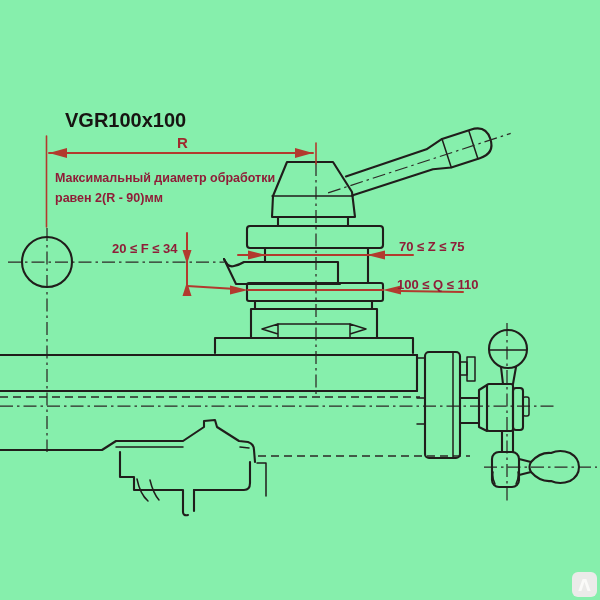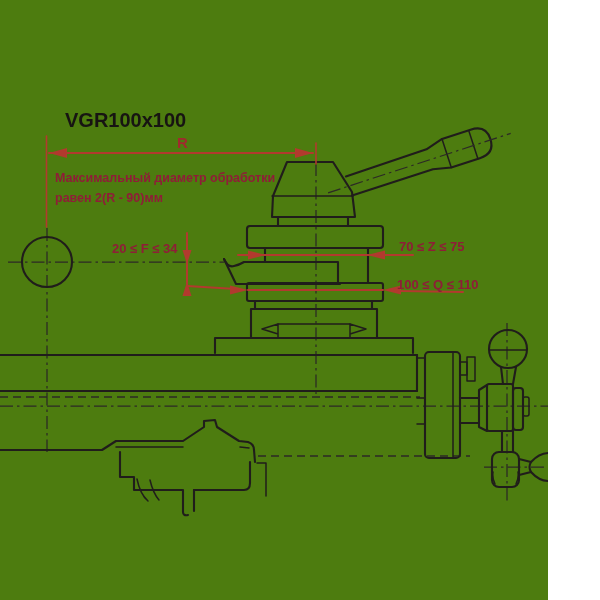--- a/index.html
+++ b/index.html
@@ -1,16 +1,16 @@
 <!DOCTYPE html>
 <html><head>
 <meta charset="utf-8">
 <style>
   html,body{margin:0;padding:0;background:#ffffff;}
-  .stage{position:relative;width:548px;height:600px;background:#4d7c0f;overflow:hidden;
+  .stage{position:relative;width:600px;height:600px;background:#86efac;overflow:hidden;
          font-family:"Liberation Sans",sans-serif;}
   svg{position:absolute;left:0;top:0;}
   
   .s   {stroke:#201d1b;fill:none;stroke-width:2.1;stroke-linejoin:round;stroke-linecap:round;}
   .s15 {stroke:#201d1b;fill:none;stroke-width:1.5;stroke-linejoin:round;stroke-linecap:round;}
   .cl  {stroke:#2c2926;fill:none;stroke-width:1.25;stroke-dasharray:13 4 2.5 4;}
   .hid {stroke:#2c2926;fill:none;stroke-width:1.35;stroke-dasharray:8 5;}
   
   .red  {stroke:#b23a2e;fill:none;stroke-width:2;stroke-linecap:round;}
   .red16{stroke:#b23a2e;fill:none;stroke-width:1.6;stroke-linecap:round;}

